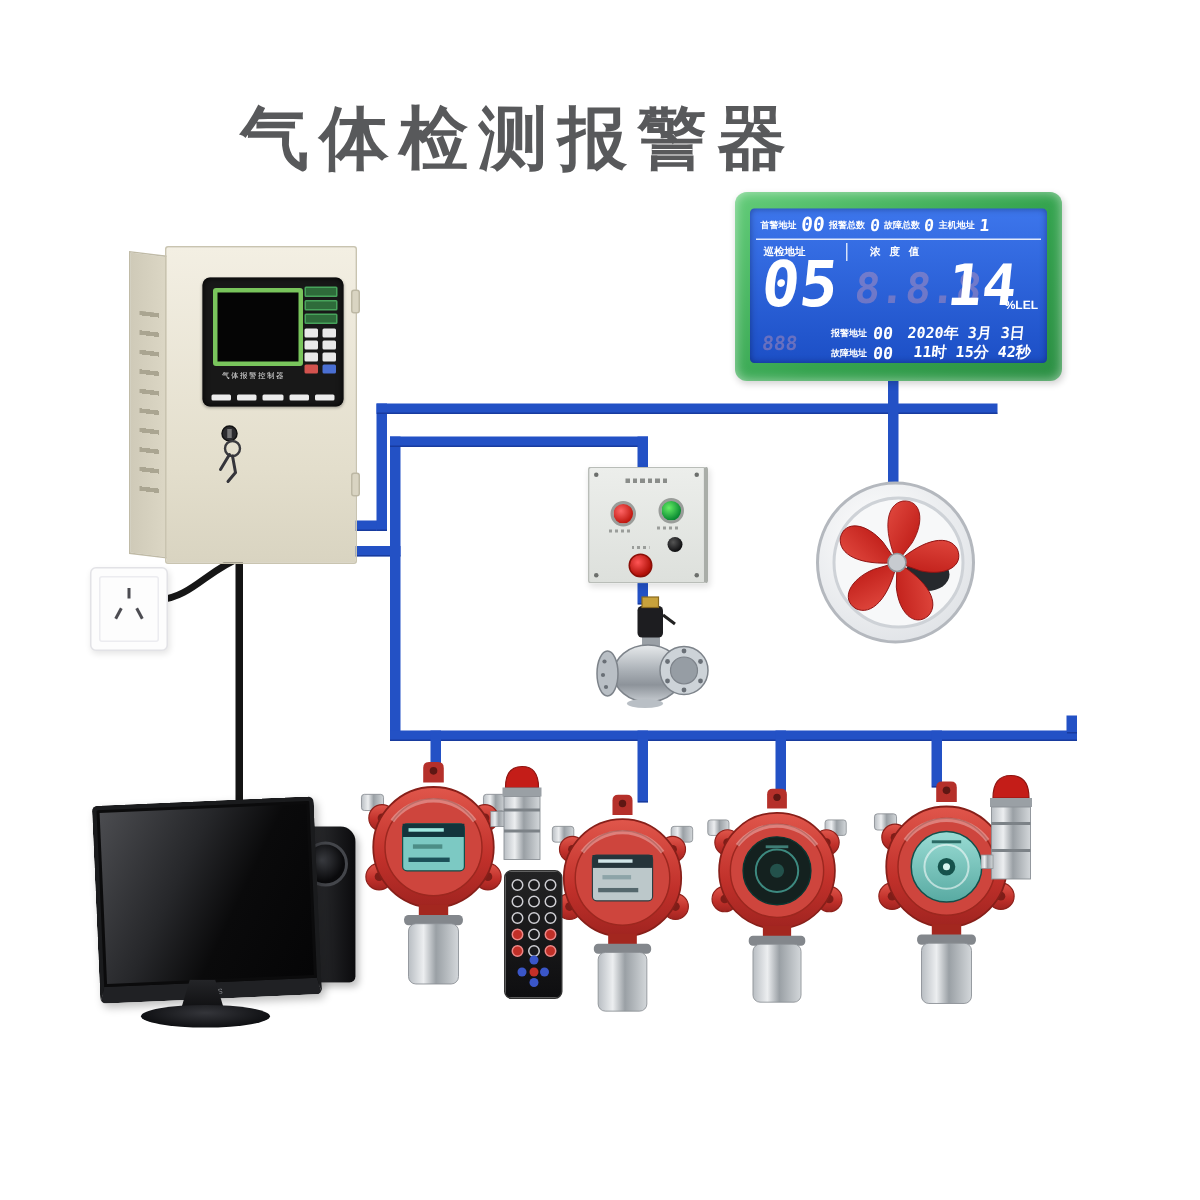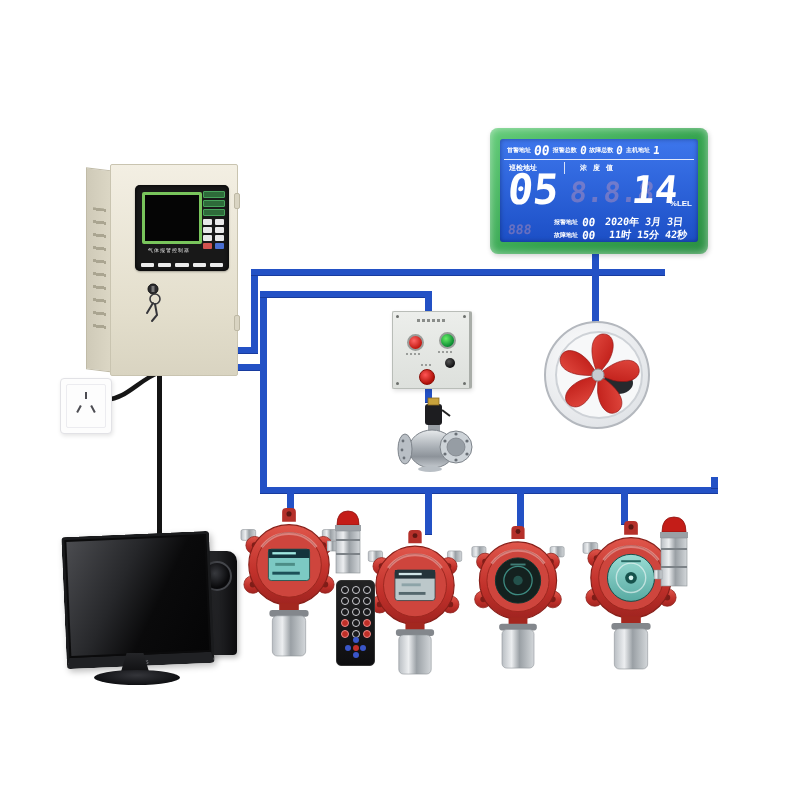--- a/index.html
+++ b/index.html
@@ -84,20 +84,21 @@
   
   .sounder{position:absolute;}
   
   svg{display:block;}
 </style>
 </head>
 <body>
 
 <div class="stage">
 
+  <div class="abs page-title">气体检测报警器</div>
 
   <div class="wire" style="left:214px;top:347px;width:44px;height:7px;"></div>
   <div class="wire" style="left:251px;top:269px;width:7px;height:85px;"></div>
   <div class="wire" style="left:251px;top:269px;width:414px;height:7px;"></div>
   <div class="wire" style="left:592px;top:251px;width:7px;height:76px;"></div>
   <div class="wire" style="left:211px;top:364px;width:56px;height:7px;"></div>
   <div class="wire" style="left:260px;top:291px;width:7px;height:203px;"></div>
   <div class="wire" style="left:260px;top:291px;width:172px;height:7px;"></div>
   <div class="wire" style="left:425px;top:291px;width:7px;height:26px;"></div>
   <div class="wire" style="left:425px;top:381px;width:7px;height:22px;"></div>

